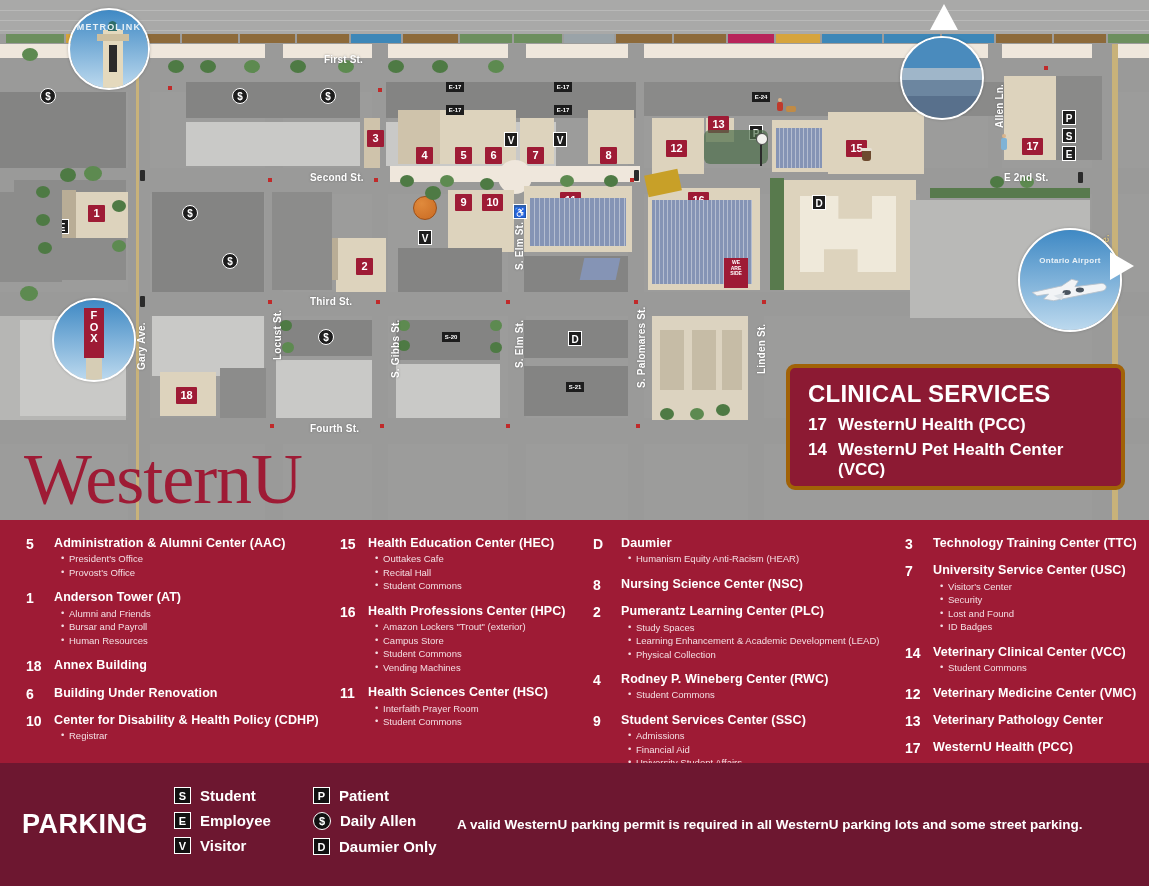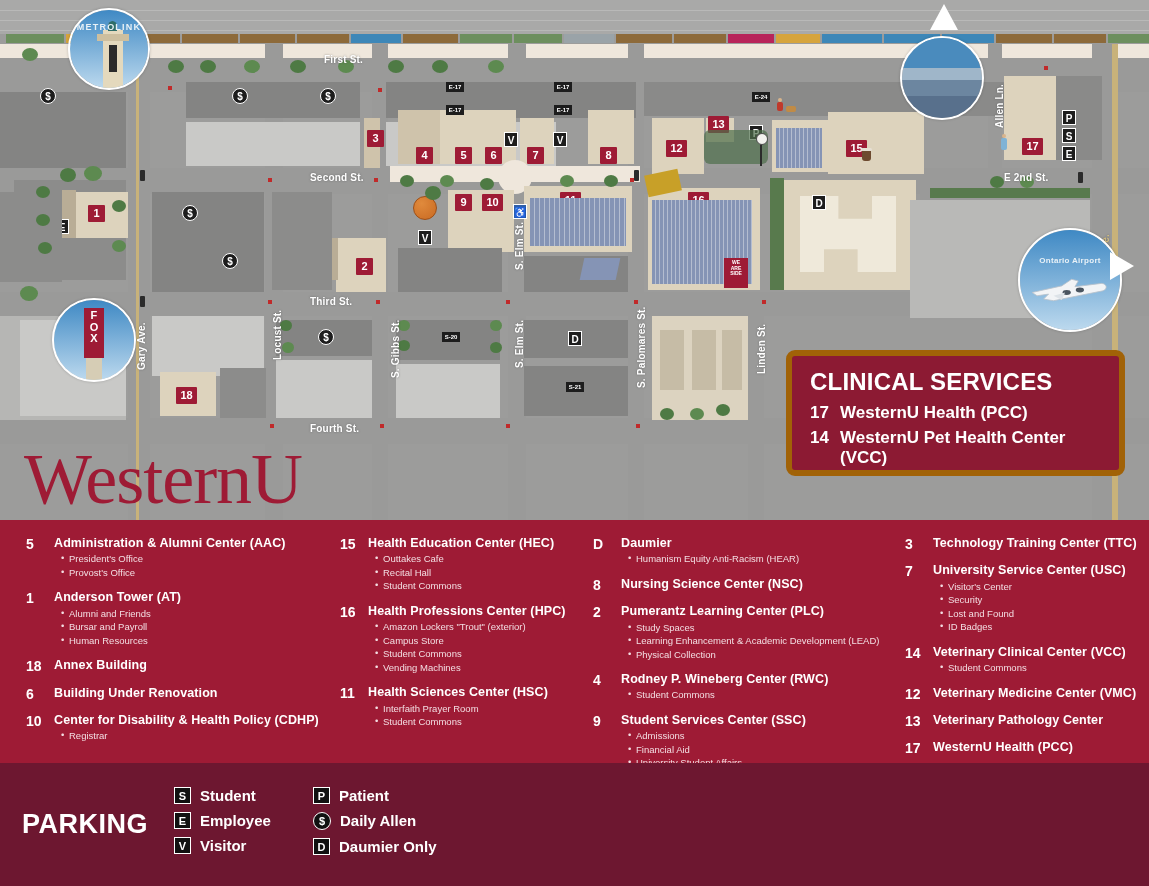--- a/index.html
+++ b/index.html
@@ -165,23 +165,23 @@
     position: absolute; left: 24px; top: 443px;
     font-family: "Liberation Serif", serif;
     font-size: 72px;
     color: #9e1b35;
     letter-spacing: -1px;
     line-height: 1;
   }
 
   
   .clinical {
-    position: absolute; left: 786px; top: 350px; width: 339px; height: 126px;
+    position: absolute; left: 786px; top: 364px; width: 339px; height: 126px;
     background: #8c1a33; border-radius: 9px;
-    border: 6px solid #a16207;
+    border: 4px solid #a16207;
     padding: 12px 16px 0 18px;
     color: #ffffff;
   }
   .clinical h2 {
     font-size: 24px; font-weight: bold; letter-spacing: .2px; margin-bottom: 7px;
   }
   .clin-row { display: flex; align-items: baseline; font-size: 17px; font-weight: bold; margin-bottom: 5px; }
   .clin-num { width: 30px; flex: none; }
 
   
@@ -745,16 +745,17 @@
         <div class="pk-row">
           <div class="pk-badge circle">$</div>
           <div class="pk-label">Daily Allen</div>
         </div>
         <div class="pk-row">
           <div class="pk-badge">D</div>
           <div class="pk-label">Daumier Only</div>
         </div>
       </div>
     <div class="pk-notes">
+        <div class="pk-note">A valid WesternU parking permit is required in all WesternU parking lots and some street parking.</div>
       </div>
   </div>
 
 </div>
 
 </body></html>

